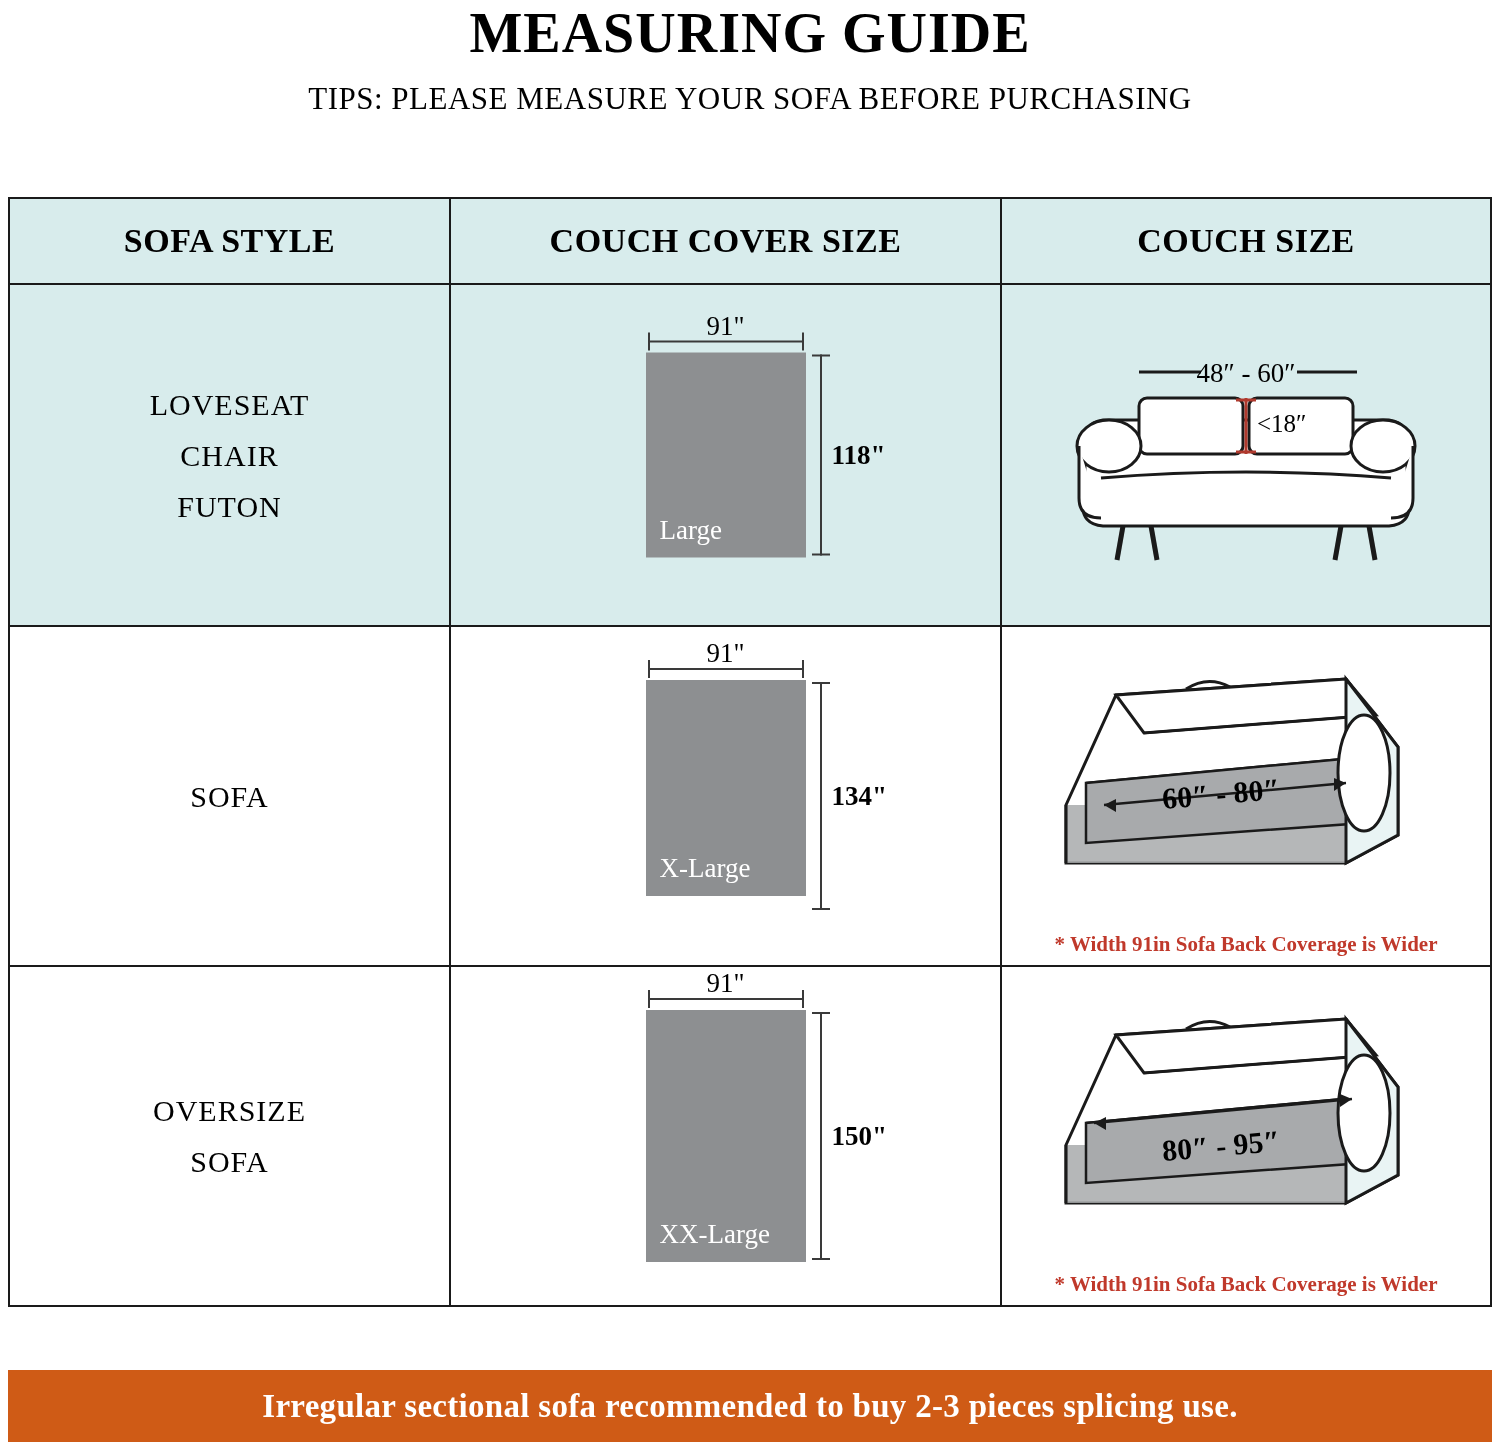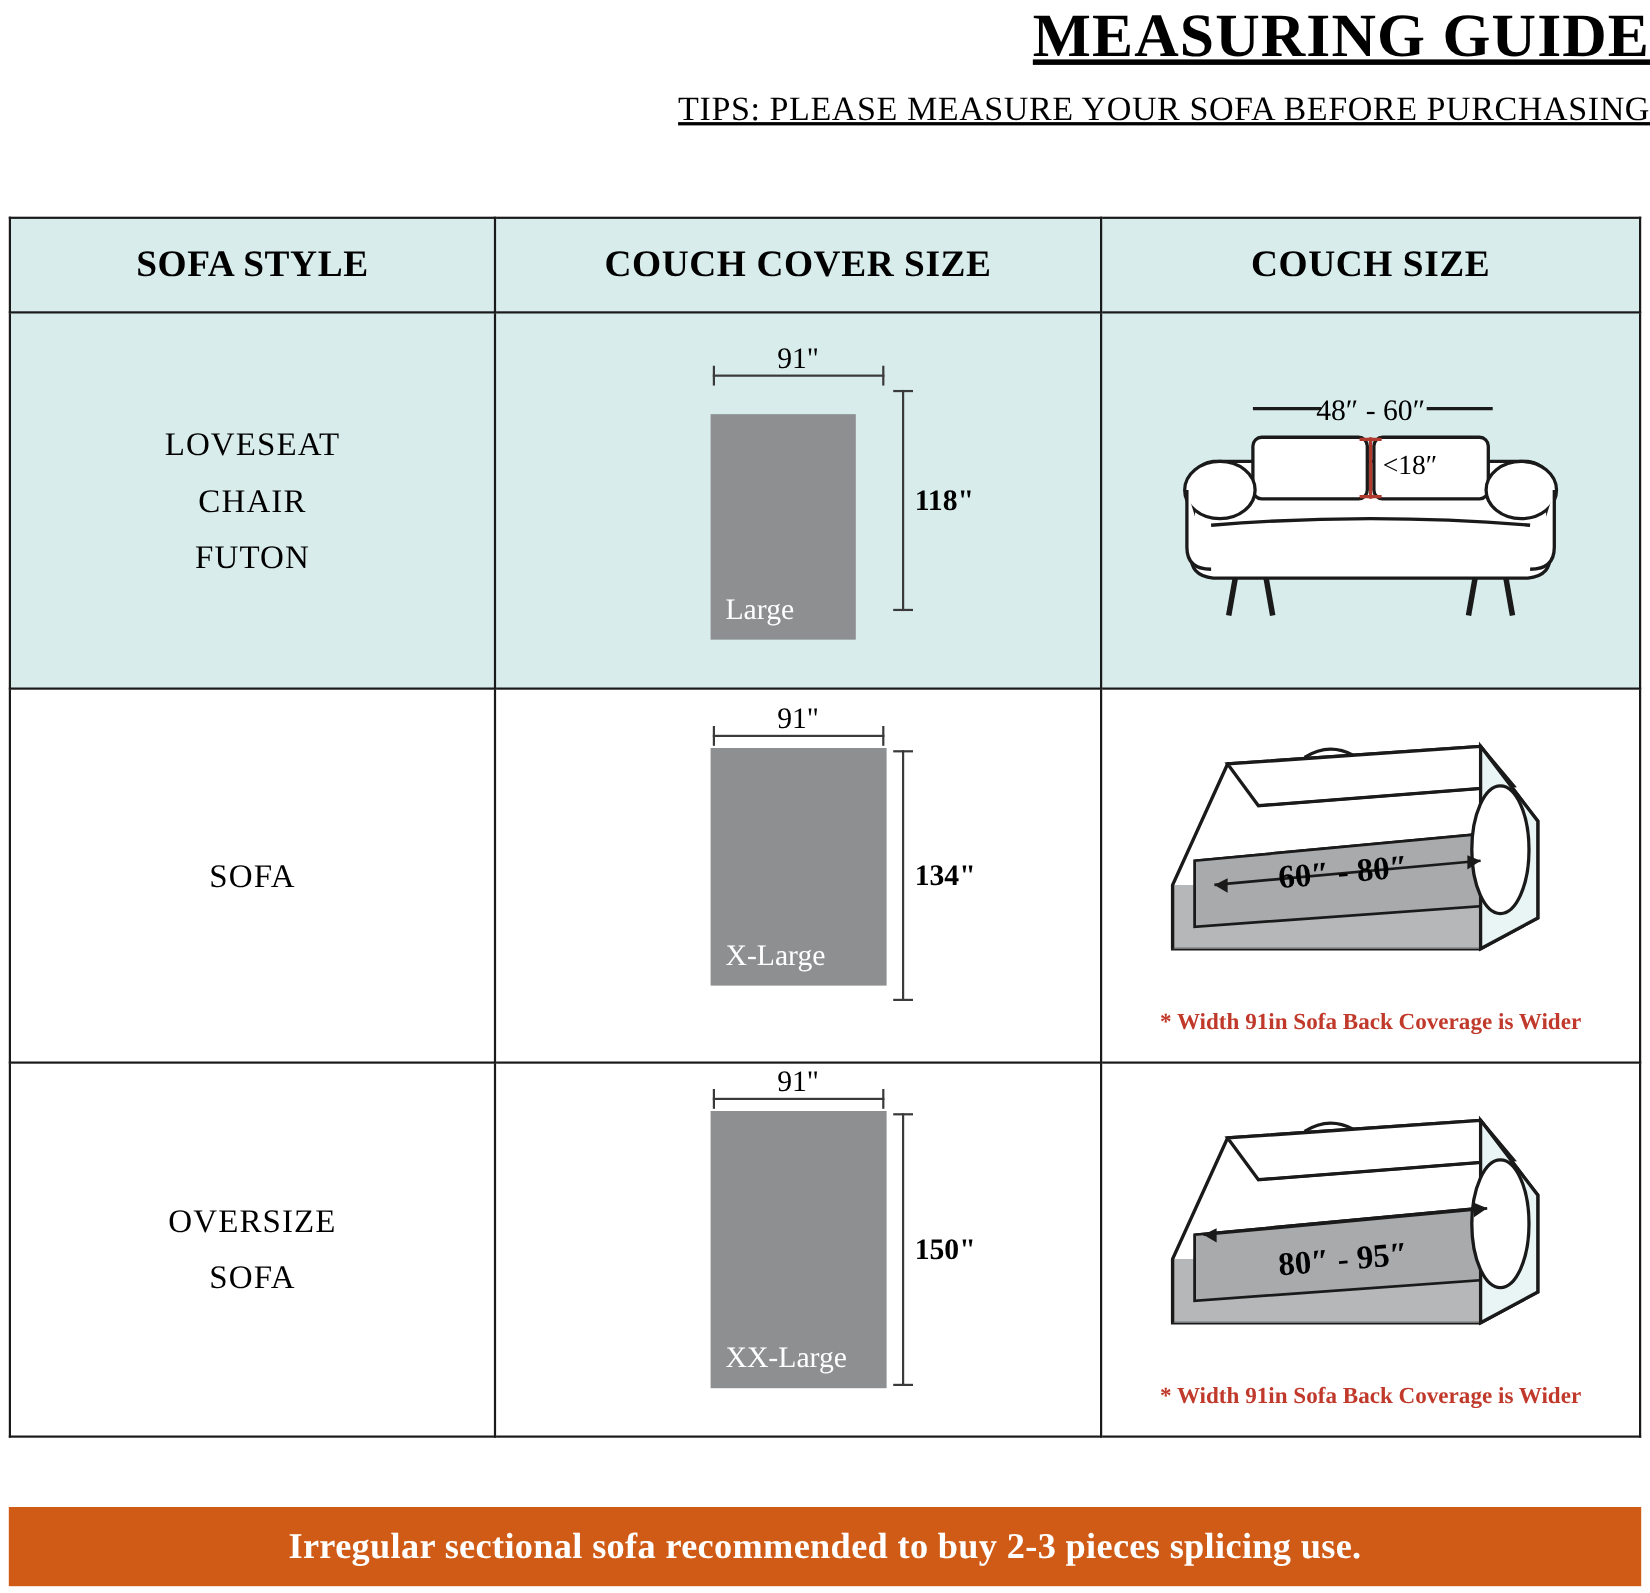--- a/index.html
+++ b/index.html
@@ -11,23 +11,22 @@
     color: #000;
   }
   .page {
     position: relative;
     width: 1500px; height: 1448px;
     overflow: hidden;
   }
 
   
   .header {
-    text-align: right;
+    text-align: center;
     padding-top: 4px;
-    text-decoration: underline;
   }
   .title {
     font-size: 56px;
     font-weight: bold;
     letter-spacing: 1px;
     line-height: 1.05;
     margin: 0;
   }
   .subtitle {
     font-size: 31px;
@@ -167,21 +166,21 @@
   }
   .couch-art {
     position: absolute;
     left: 50%;
     top: 50%;
     transform: translate(-50%, -50%);
   }
   .note {
     position: absolute;
     left: 0; right: 0;
-    bottom: 24px;
+    bottom: 8px;
     text-align: center;
     color: #c0392b;
     font-size: 21px;
     font-weight: bold;
   }
 
   
   .footer {
     position: absolute;
     left: 8px;
@@ -229,21 +228,21 @@
 
         <td class="col-cover">
           <div class="cover-wrap">
             <div class="cover-inner" style="width:160px;height:205px;">
               <div class="dim-top">
                 <div class="txt">91"</div>
                 <div class="line"></div>
                 <div class="cap-l"></div>
                 <div class="cap-r"></div>
               </div>
-              <div class="cover-rect" style="width:132px;height:205px;margin-top:24px;">
+              <div class="cover-rect" style="width:160px;height:205px;">
                 <div class="cover-size-label">Large</div>
               </div>
               <div class="dim-right">
                 <div class="line"></div>
                 <div class="cap-t"></div>
                 <div class="cap-b"></div>
                 <div class="txt">118"</div>
               </div>
             </div>
           </div>

